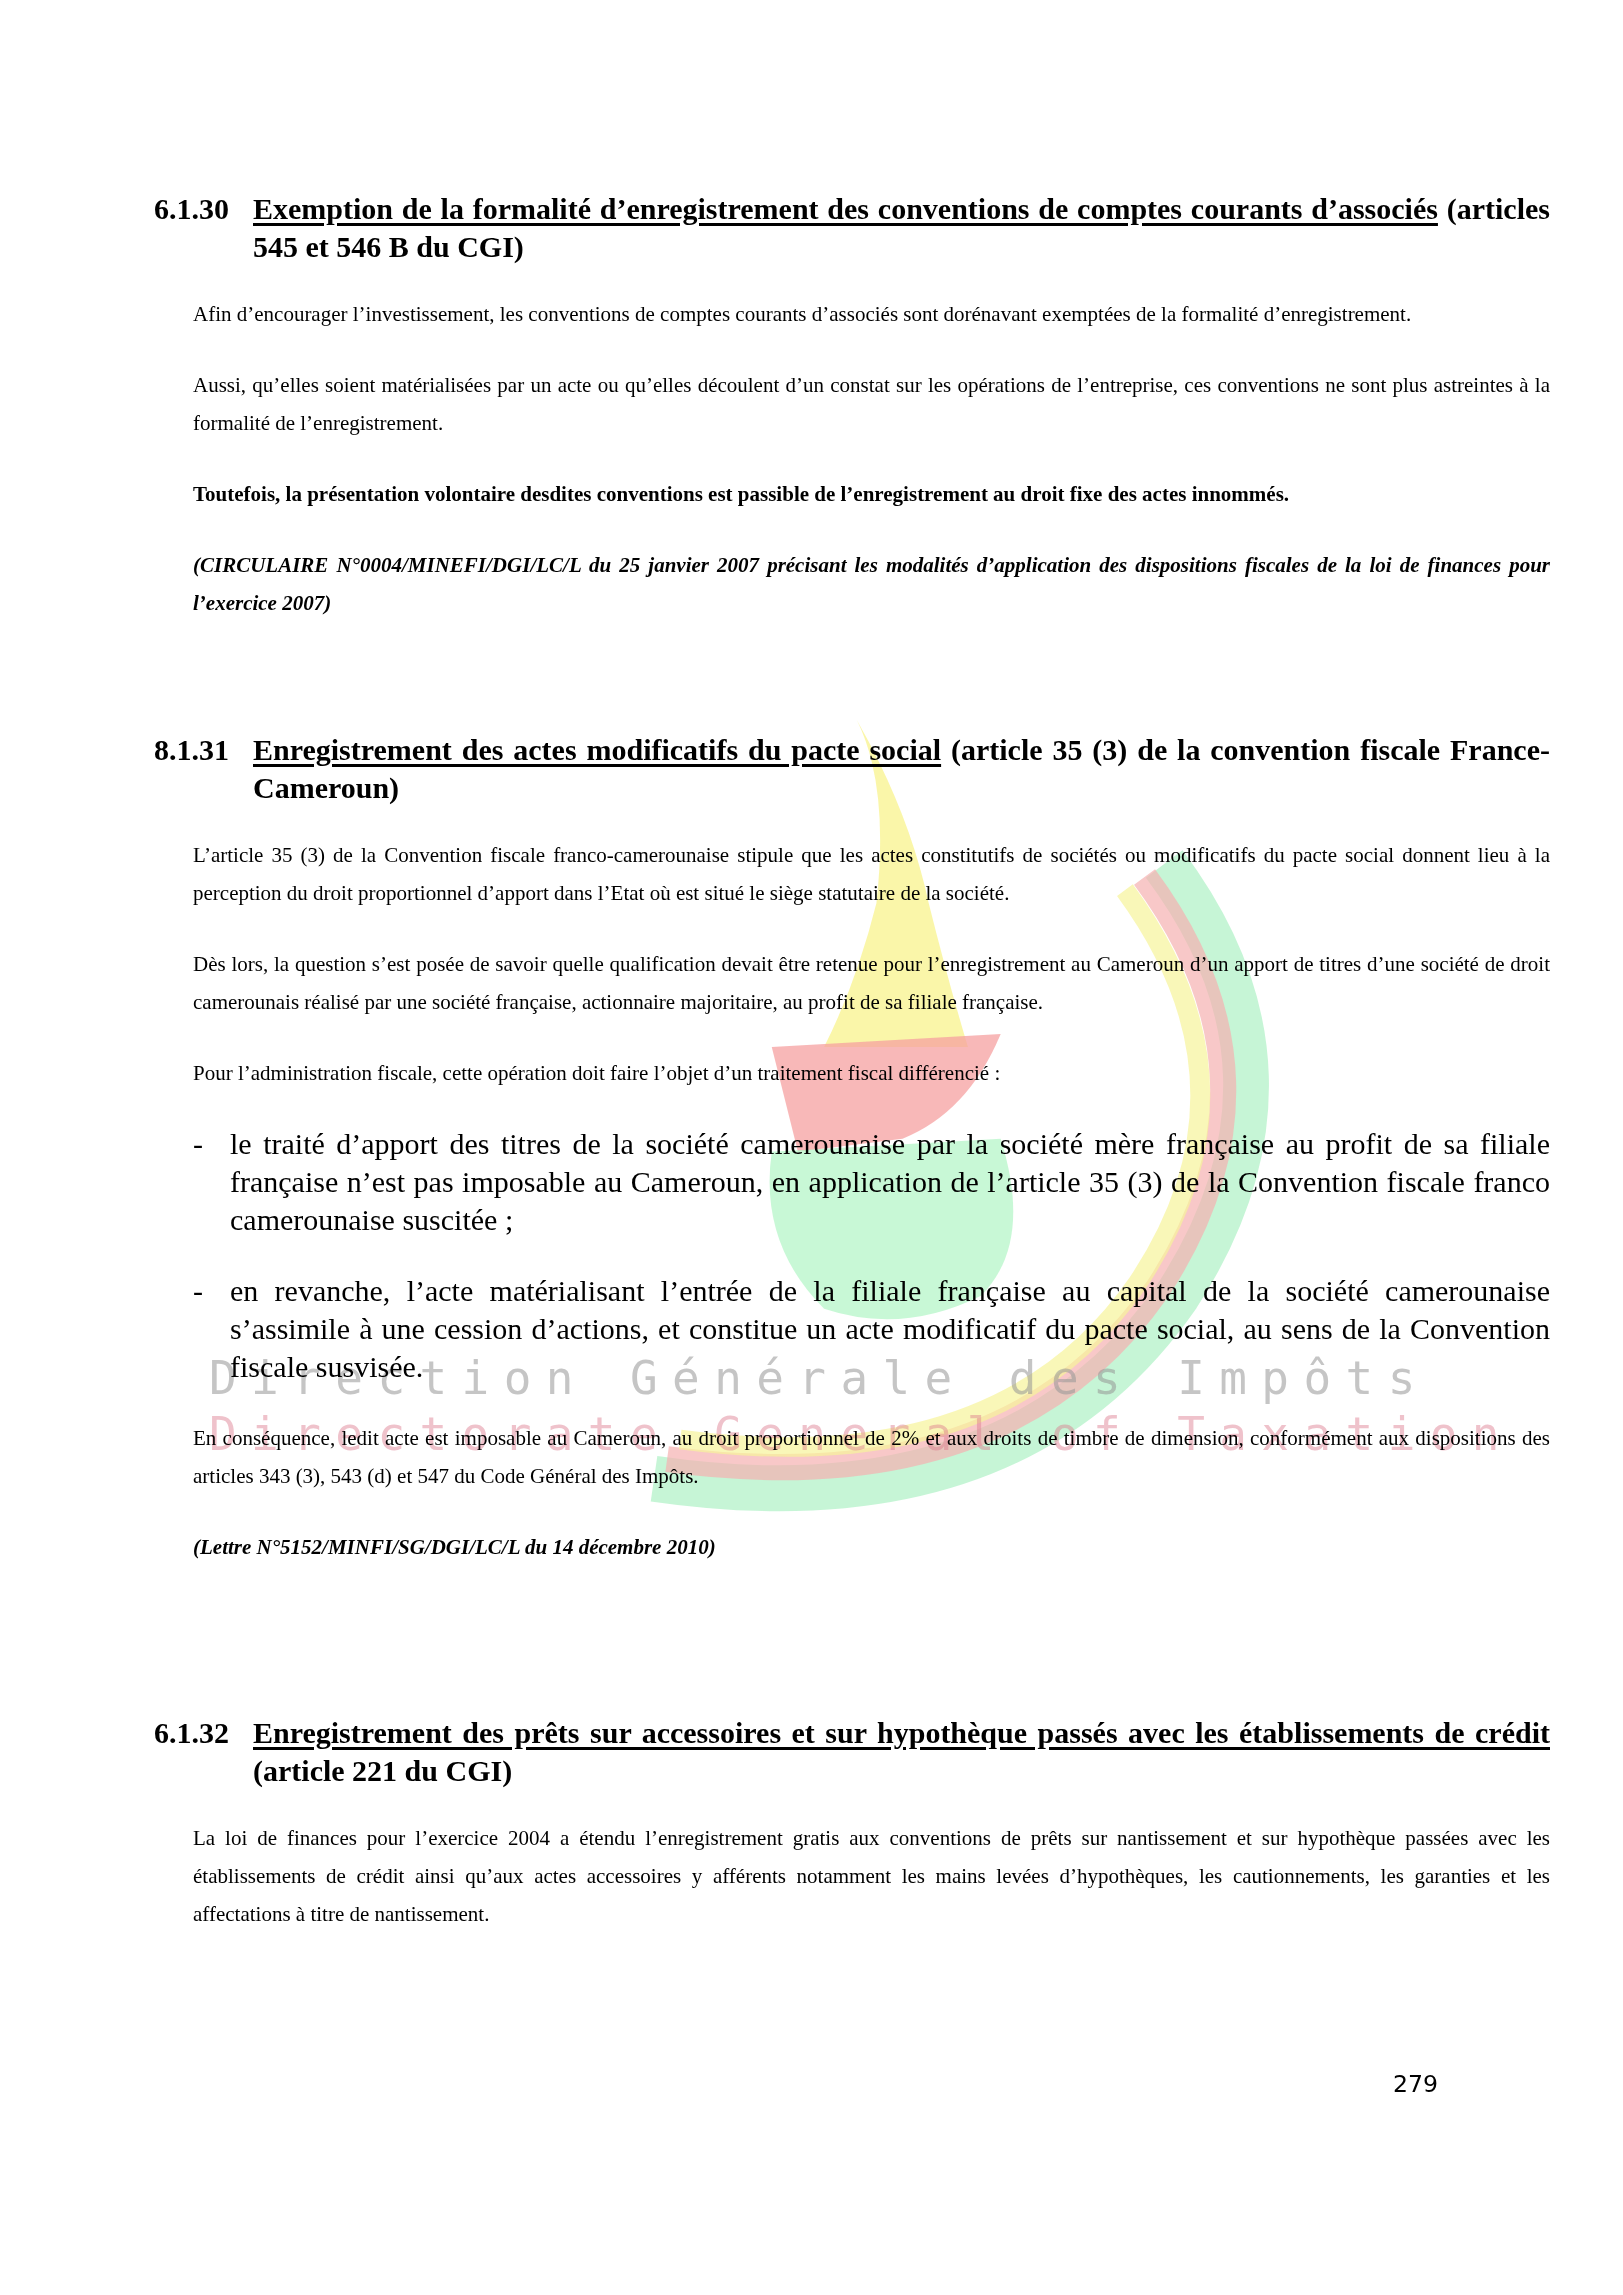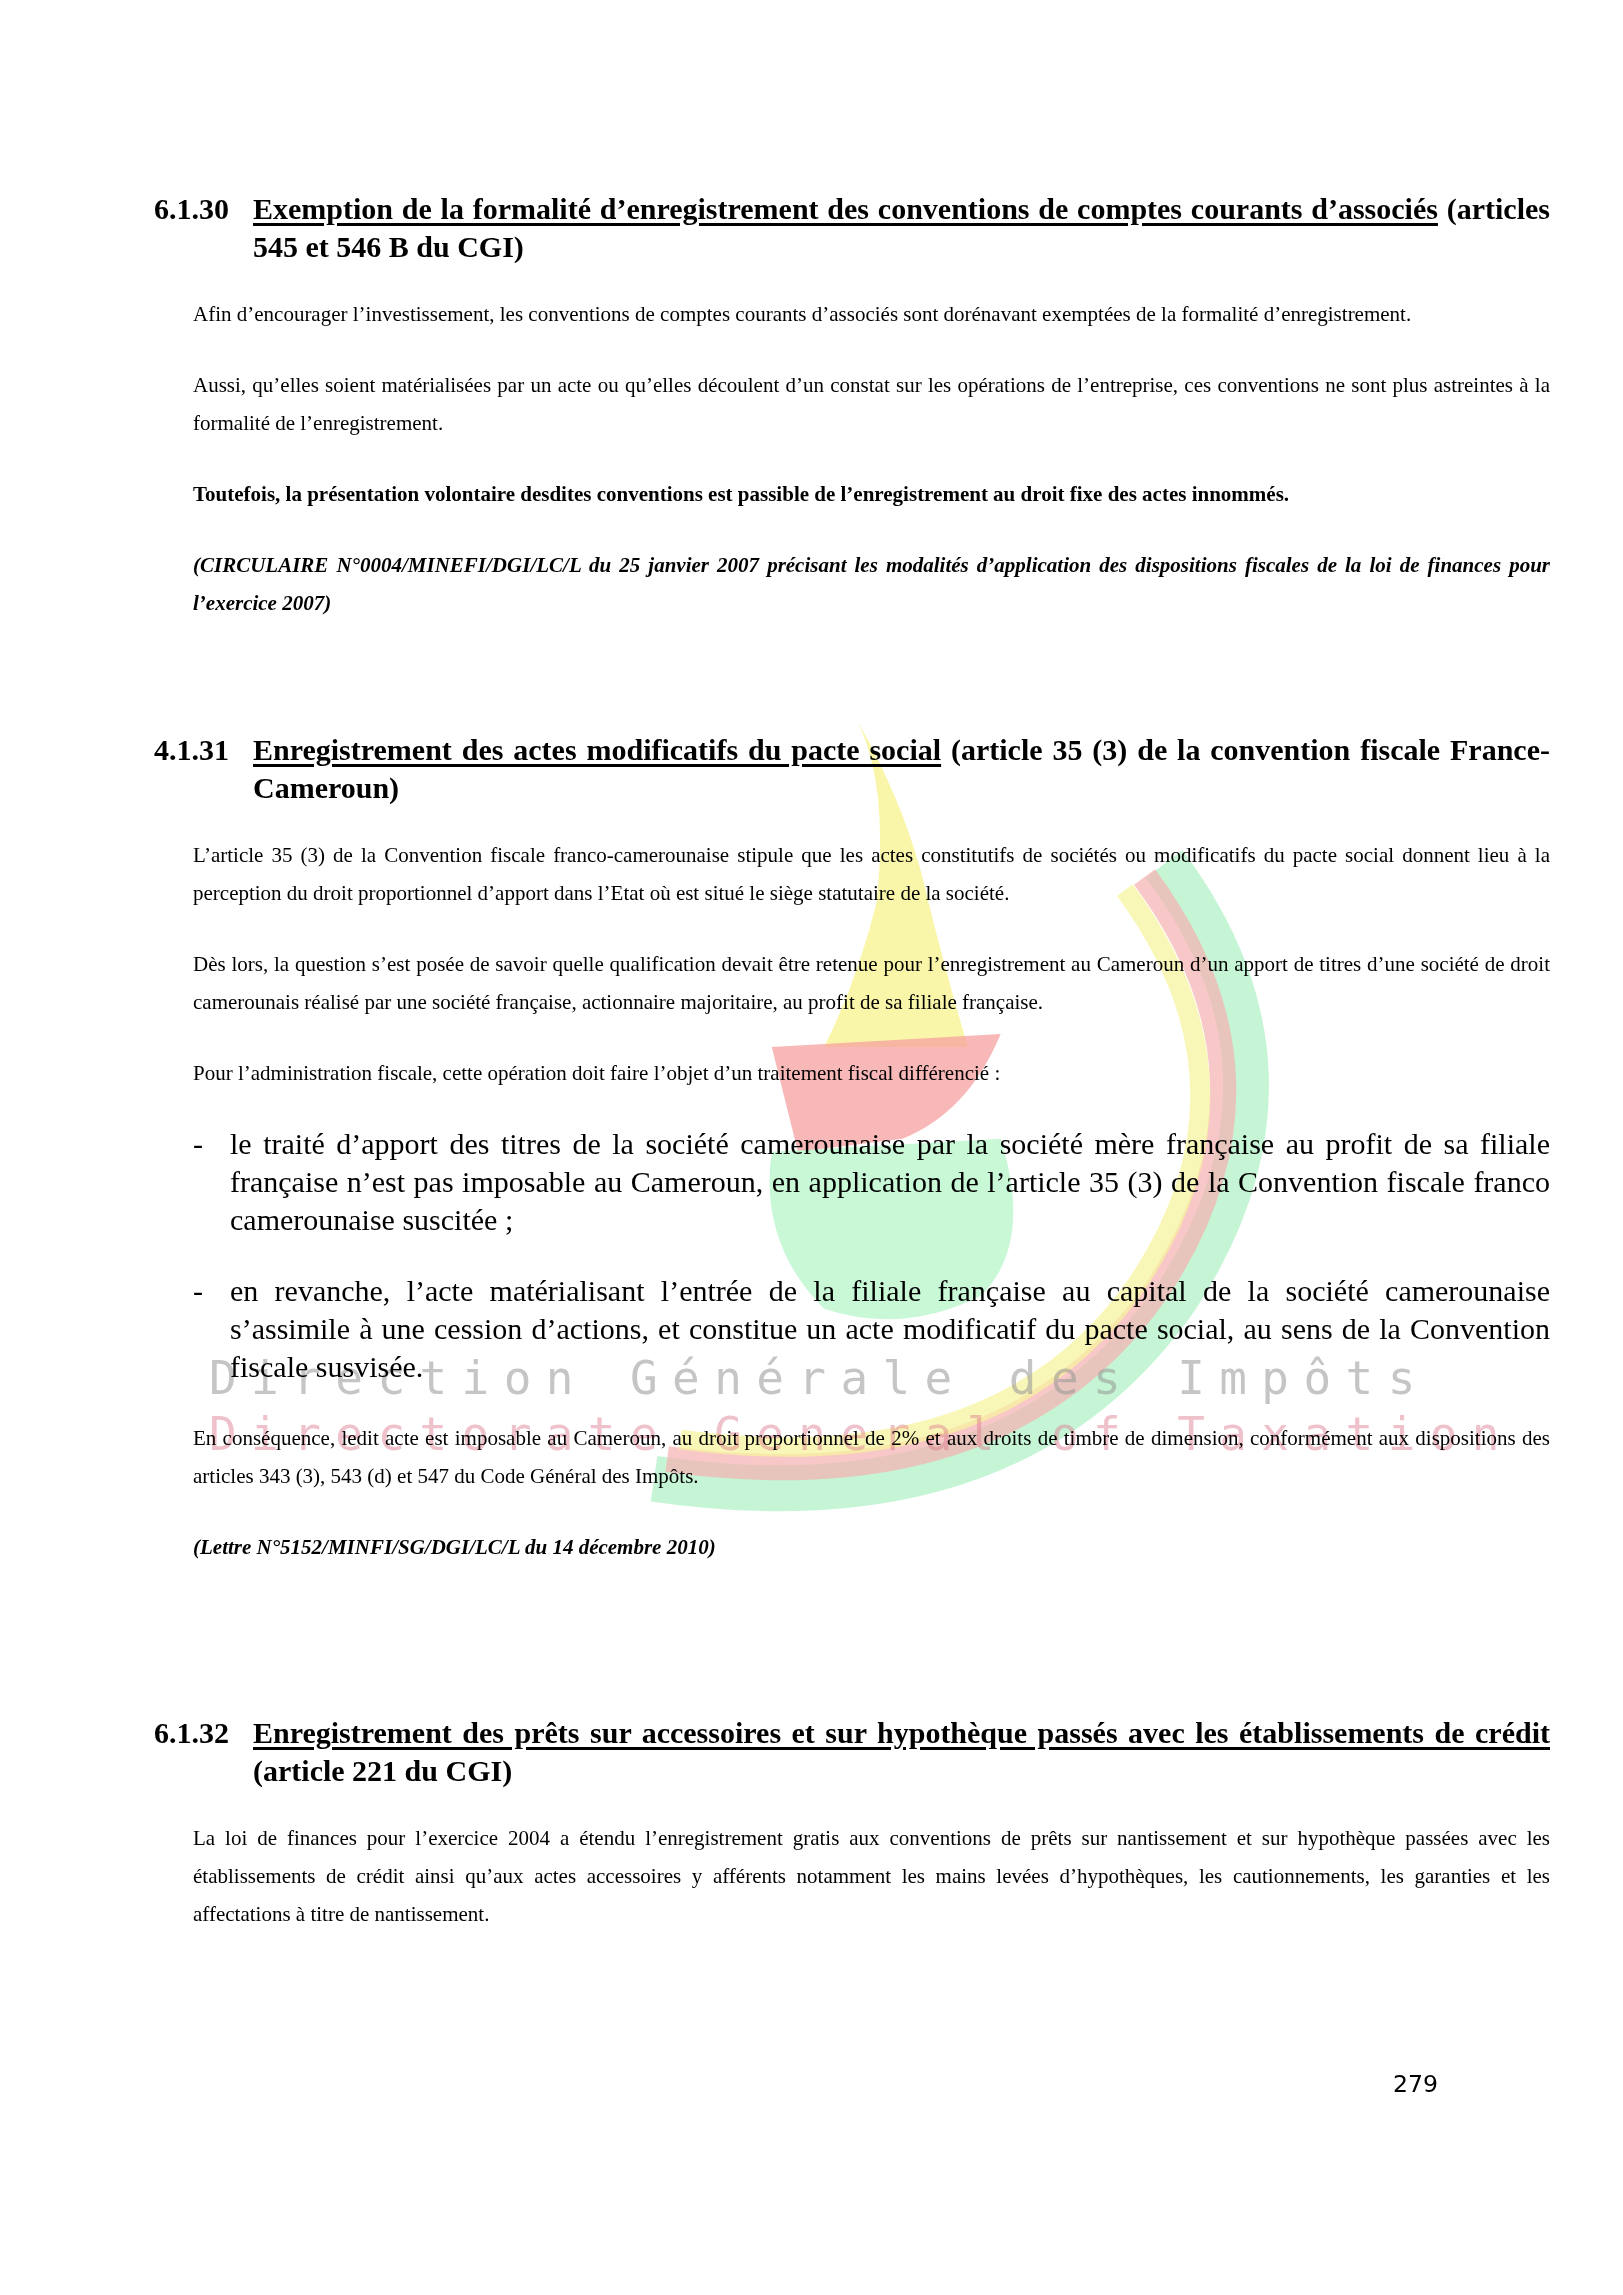--- a/index.html
+++ b/index.html
@@ -60,21 +60,21 @@
       <span class="title"><u>Exemption de la formalité d’enregistrement des conventions de comptes courants d’associés</u><span> (articles 545 et 546 B du CGI)</span></span>
     </div>
     <div class="para" style="margin-top:29px;">Afin d’encourager l’investissement, les conventions de comptes courants d’associés sont dorénavant exemptées de la formalité d’enregistrement.</div>
     <div class="para" style="margin-top:33px;">Aussi, qu’elles soient matérialisées par un acte ou qu’elles découlent d’un constat sur les opérations de l’entreprise, ces conventions ne sont plus astreintes à la formalité de l’enregistrement.</div>
     <div class="para bold" style="margin-top:33px;">Toutefois, la présentation volontaire desdites conventions est passible de l’enregistrement au droit fixe des actes innommés.</div>
     <div class="para ital" style="margin-top:33px;">(CIRCULAIRE N°0004/MINEFI/DGI/LC/L du 25 janvier 2007 précisant les modalités d’application des dispositions fiscales de la loi de finances pour l’exercice 2007)</div>
   </div>
 
   <div class="section" style="top:731px;">
     <div class="heading">
-      <span class="num">4.1.31</span>
+      <span class="num">8.1.31</span>
       <span class="title"><u>Enregistrement des actes modificatifs du pacte social</u><span> (article 35 (3) de la convention fiscale France-Cameroun)</span></span>
     </div>
     <div class="para" style="margin-top:29px;">L’article 35 (3) de la Convention fiscale franco-camerounaise stipule que les actes constitutifs de sociétés ou modificatifs du pacte social donnent lieu à la perception du droit proportionnel d’apport dans l’Etat où est situé le siège statutaire de la société.</div>
     <div class="para" style="margin-top:33px;">Dès lors, la question s’est posée de savoir quelle qualification devait être retenue pour l’enregistrement au Cameroun d’un apport de titres d’une société de droit camerounais réalisé par une société française, actionnaire majoritaire, au profit de sa filiale française.</div>
     <div class="para" style="margin-top:33px;">Pour l’administration fiscale, cette opération doit faire l’objet d’un traitement fiscal différencié :</div>
     <div class="bullet" style="margin-top:33px;">
       <span class="dash">-</span>
       <span class="btext">le traité d’apport des titres de la société camerounaise par la société mère française au profit de sa filiale française n’est pas imposable au Cameroun, en application de l’article 35 (3) de la Convention fiscale franco camerounaise suscitée ;</span>
     </div>
     <div class="bullet" style="margin-top:33px;">

